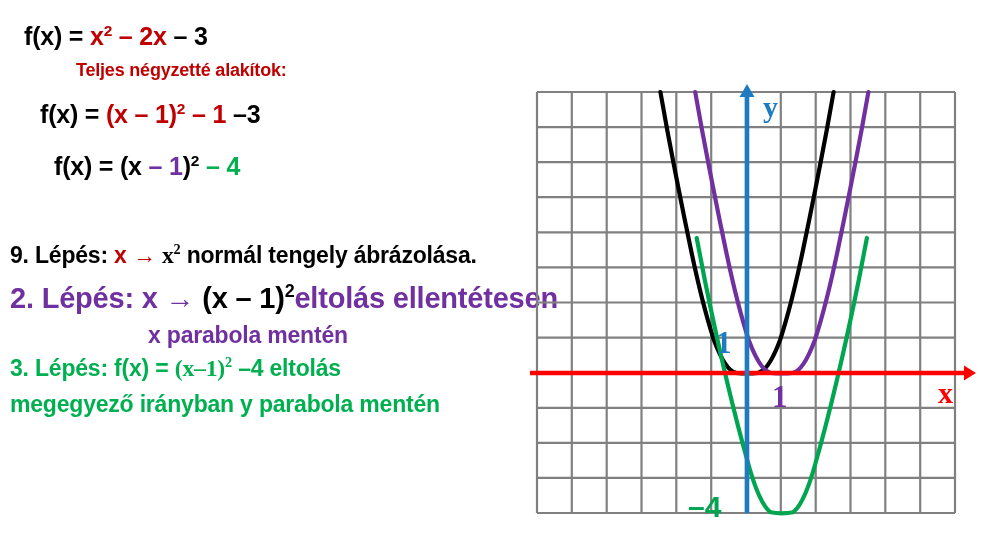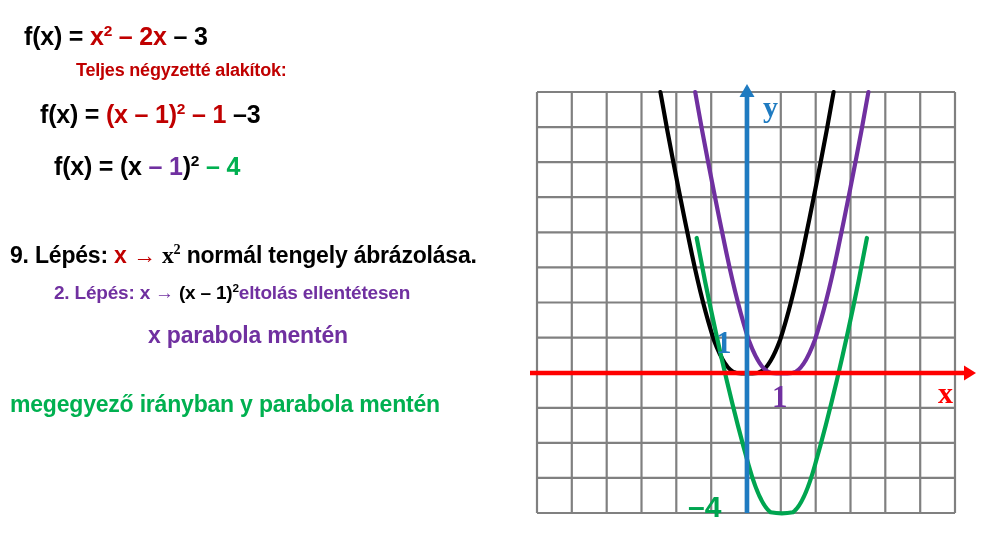--- a/index.html
+++ b/index.html
@@ -33,21 +33,21 @@
     font-family: "Liberation Sans", sans-serif;
     letter-spacing: -0.2px;
   }
 
   #eq1 { left: 24px;  top: 22px;  font-size: 25px; }
   #eq2 { left: 38px;  top: 60px;  font-size: 18px; margin-left: 38px; }
   #eq3 { left: 40px;  top: 100px; font-size: 25px; }
   #eq4 { left: 54px;  top: 152px; font-size: 25px; }
 
   #step1 { left: 10px; top: 242px; font-size: 23px; }
-  #step2 { left: 10px; top: 282px; font-size: 19px; margin-left: 44px; }
+  #step2 { left: 10px; top: 282px; font-size: 29px; }
   #step2b{ left: 148px;top: 322px; font-size: 23px; }
   #step3 { left: 10px; top: 355px; font-size: 23px; }
   #step3b{ left: 10px; top: 391px; font-size: 23px; }
 
   .c-black  { color: #000000; }
   .c-red    { color: #C00000; }
   .c-purple { color: #7030A0; }
   .c-green  { color: #00B050; }
 
   sup.ex {
@@ -88,20 +88,21 @@
   <div class="eq-line" id="eq3"><span class="c-black">f(x) = </span><span class="c-red">(x – 1)</span><sup class="ex c-red">2</sup><span class="c-red"> – 1 </span><span class="c-black">–3</span></div>
 
   <div class="eq-line" id="eq4"><span class="c-black">f(x) = (x</span><span class="c-purple"> – 1</span><span class="c-black">)</span><sup class="ex c-black">2</sup><span class="c-green"> – 4</span></div>
 
   <div class="eq-line" id="step1"><span class="c-black">9. Lépés: </span><span class="c-red">x</span><span class="c-red arrow"> → </span><span class="c-black serif-x">x</span><sup class="ex c-black serif-x">2</sup><span class="c-black"> normál tengely ábrázolása.</span></div>
 
   <div class="eq-line c-purple" id="step2"><span>2. Lépés: x → </span><span class="c-black">(x – 1)</span><sup class="ex c-black">2</sup><span>eltolás ellentétesen</span></div>
 
   <div class="eq-line c-purple" id="step2b">x parabola mentén</div>
 
+  <div class="eq-line c-green" id="step3"><span>3. Lépés: f(x) = </span><span class="serif-x">(x–1)</span><sup class="ex serif-x">2</sup><span> –4 eltolás</span></div>
 
   <div class="eq-line c-green" id="step3b">megegyező irányban y parabola mentén</div>
 
 </div>
 
 <div id="graph-panel">
   <svg id="graph-svg" width="482" height="470" viewBox="0 0 482 470">
 
     <g stroke="#808080" stroke-width="2.2" fill="none">
 

